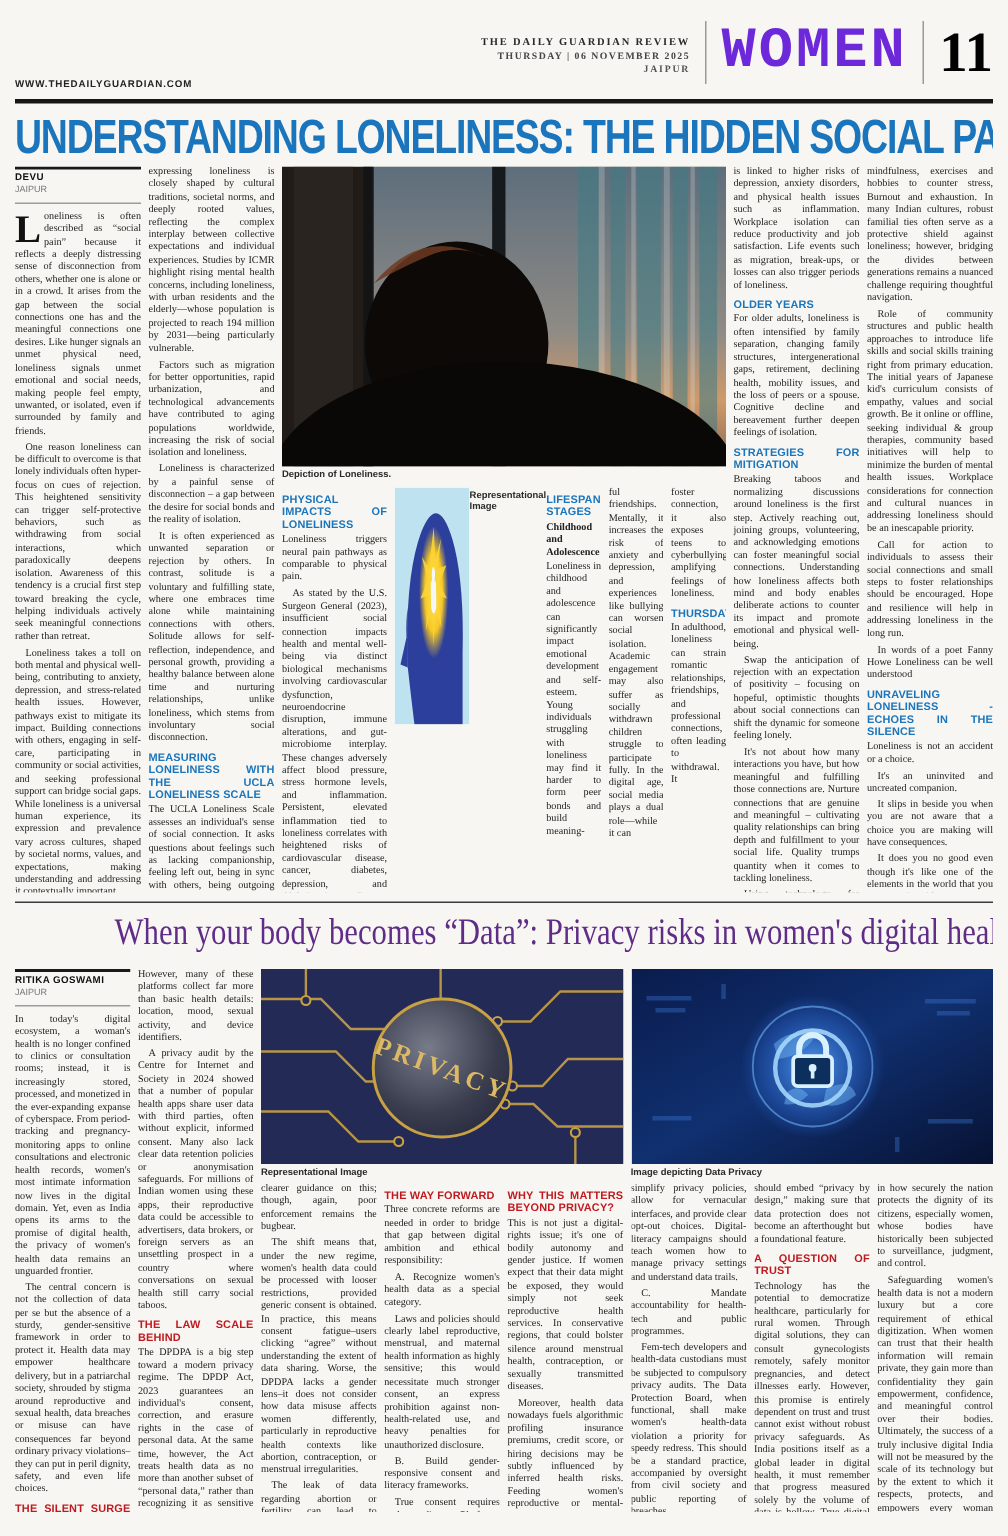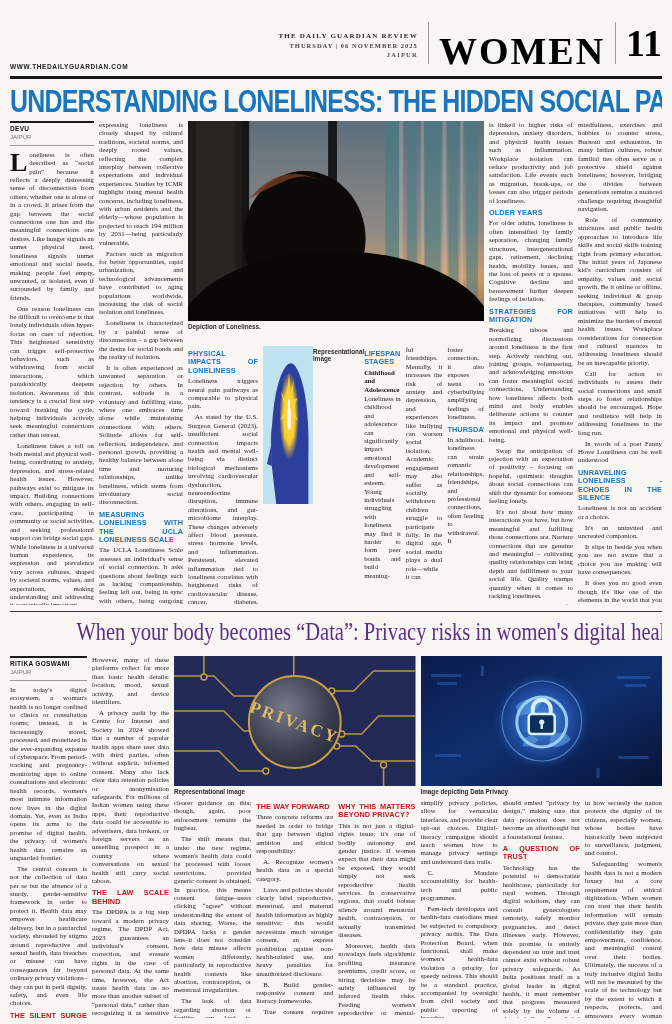--- a/index.html
+++ b/index.html
@@ -6,31 +6,31 @@
     --blue:#1b75bc; --purple:#5f2c87; --red:#c0191f; --ink:#1d1d1d;
   }
   *{box-sizing:border-box; margin:0; padding:0;}
   html,body{background:#e8e8e8;}
   .page{
     width:672px; height:1024px; margin:0 auto; background:#f7f6f2;
     position:relative; overflow:hidden; padding:0 10px;
     font-family:"Liberation Serif", serif; color:var(--ink);
   }
   
-  .hdr{position:relative; height:76px;}
+  .hdr{position:relative; height:66px;}
   .hdr-url{position:absolute; left:0; bottom:6px; font-family:"Liberation Sans",sans-serif;
     font-size:6.5px; font-weight:bold; letter-spacing:.6px; color:#222;}
   .hdr-right{position:absolute; right:0; top:14px; display:flex; align-items:center; gap:10px;}
   .mast-block{text-align:right; font-family:"Liberation Serif",serif; line-height:9px; padding-top:4px;}
   .mast-pub{font-size:7px; font-weight:bold; letter-spacing:1.2px; color:#2a2a2a;}
   .mast-date{font-size:6.5px; font-weight:bold; letter-spacing:1px; color:#444;}
   .mast-city{font-size:6.5px; font-weight:bold; letter-spacing:1.2px; color:#555;}
   .vrule{width:1px; height:42px; background:#9a9a9a;}
-  .section-name{font-family:Liberation Serif, serif; font-weight:bold; font-size:38px;
-    letter-spacing:2px; color:#000000; line-height:42px;margin-top:16px;}
+  .section-name{font-family:Liberation Mono, monospace; font-weight:bold; font-size:38px;
+    letter-spacing:2px; color:#6d28d9; line-height:42px;}
   .page-num{font-family:"Liberation Serif",serif; font-weight:bold; font-size:38px; color:#000000; line-height:42px;}
   .hdr-bar{height:3px; background:#161616;}
   
   .h1wrap{height:36px; overflow:hidden; margin-top:4px;}
   .h1text{display:inline-block; white-space:nowrap; font-family:"Liberation Sans",sans-serif;
     font-weight:bold; font-size:32px; letter-spacing:-1px; color:var(--blue);
     transform:scaleX(.78); transform-origin:left center;}
   
   .tcol{font-size:6.8px; line-height:8.4px; text-align:justify; overflow:hidden; color:#222;}
   .p{margin:0 0 2.5px;}
@@ -47,21 +47,21 @@
   .by-city{font-size:6px; color:#777;}
   figure{margin:0; overflow:hidden;}
   figure svg{display:block; width:100%; height:100%;}
   .cap{font-family:"Liberation Sans",sans-serif; font-size:6.3px; font-weight:bold;
     color:#2a2a2a; margin:2px 0 4px; text-align:left; line-height:7px;}
   
   .a1body{display:flex; gap:5px; height:484px; overflow:hidden; margin-top:2px;}
   .w84{flex:0 0 84px;}
   .centerblock{flex:1; display:flex; flex-direction:column; min-width:0;}
   .fig-photo{height:200px;}
-  .centerrow{flex:1; display:flex; gap:5px; min-height:0; margin-top:12px;}
+  .centerrow{flex:1; display:flex; gap:5px; min-height:0; margin-top:1px;}
   .physcol{flex:0 0 70px;}
   .brainblock{flex:1; display:flex; flex-direction:row; min-width:0;}
   .fig-brain{height:158px;}
   .row3{flex:1; display:flex; gap:5px; min-height:0;}
   .row3 > .tcol{flex:1;}
   
   .divider{border-top:1px solid #3a3a3a; margin-top:6px;}
   .h2wrap{height:40px; overflow:hidden; text-align:center; padding-top:6px;}
   .h2text{display:inline-block; white-space:nowrap; font-family:"Liberation Serif",serif;
     font-size:25px; color:var(--purple); transform:scaleX(.82); transform-origin:center;}

